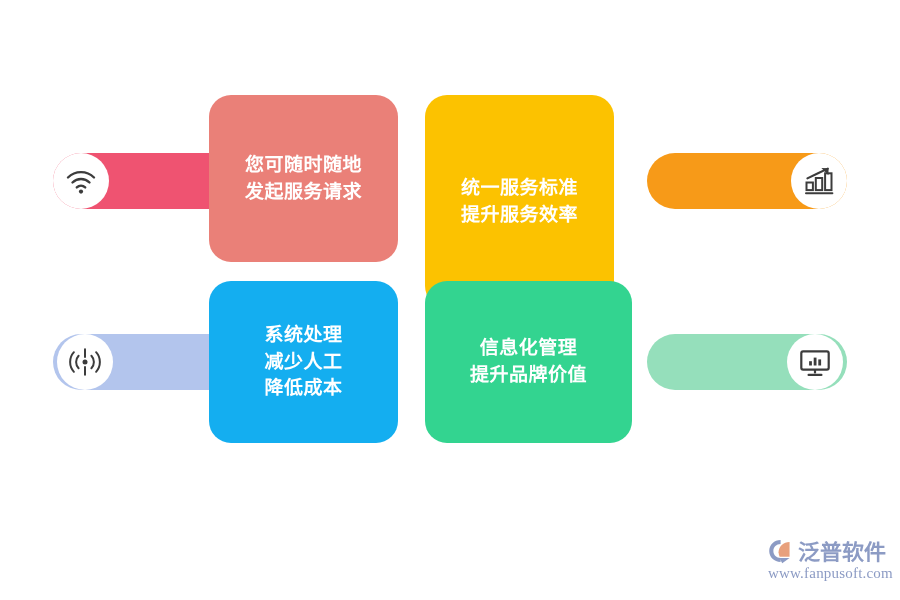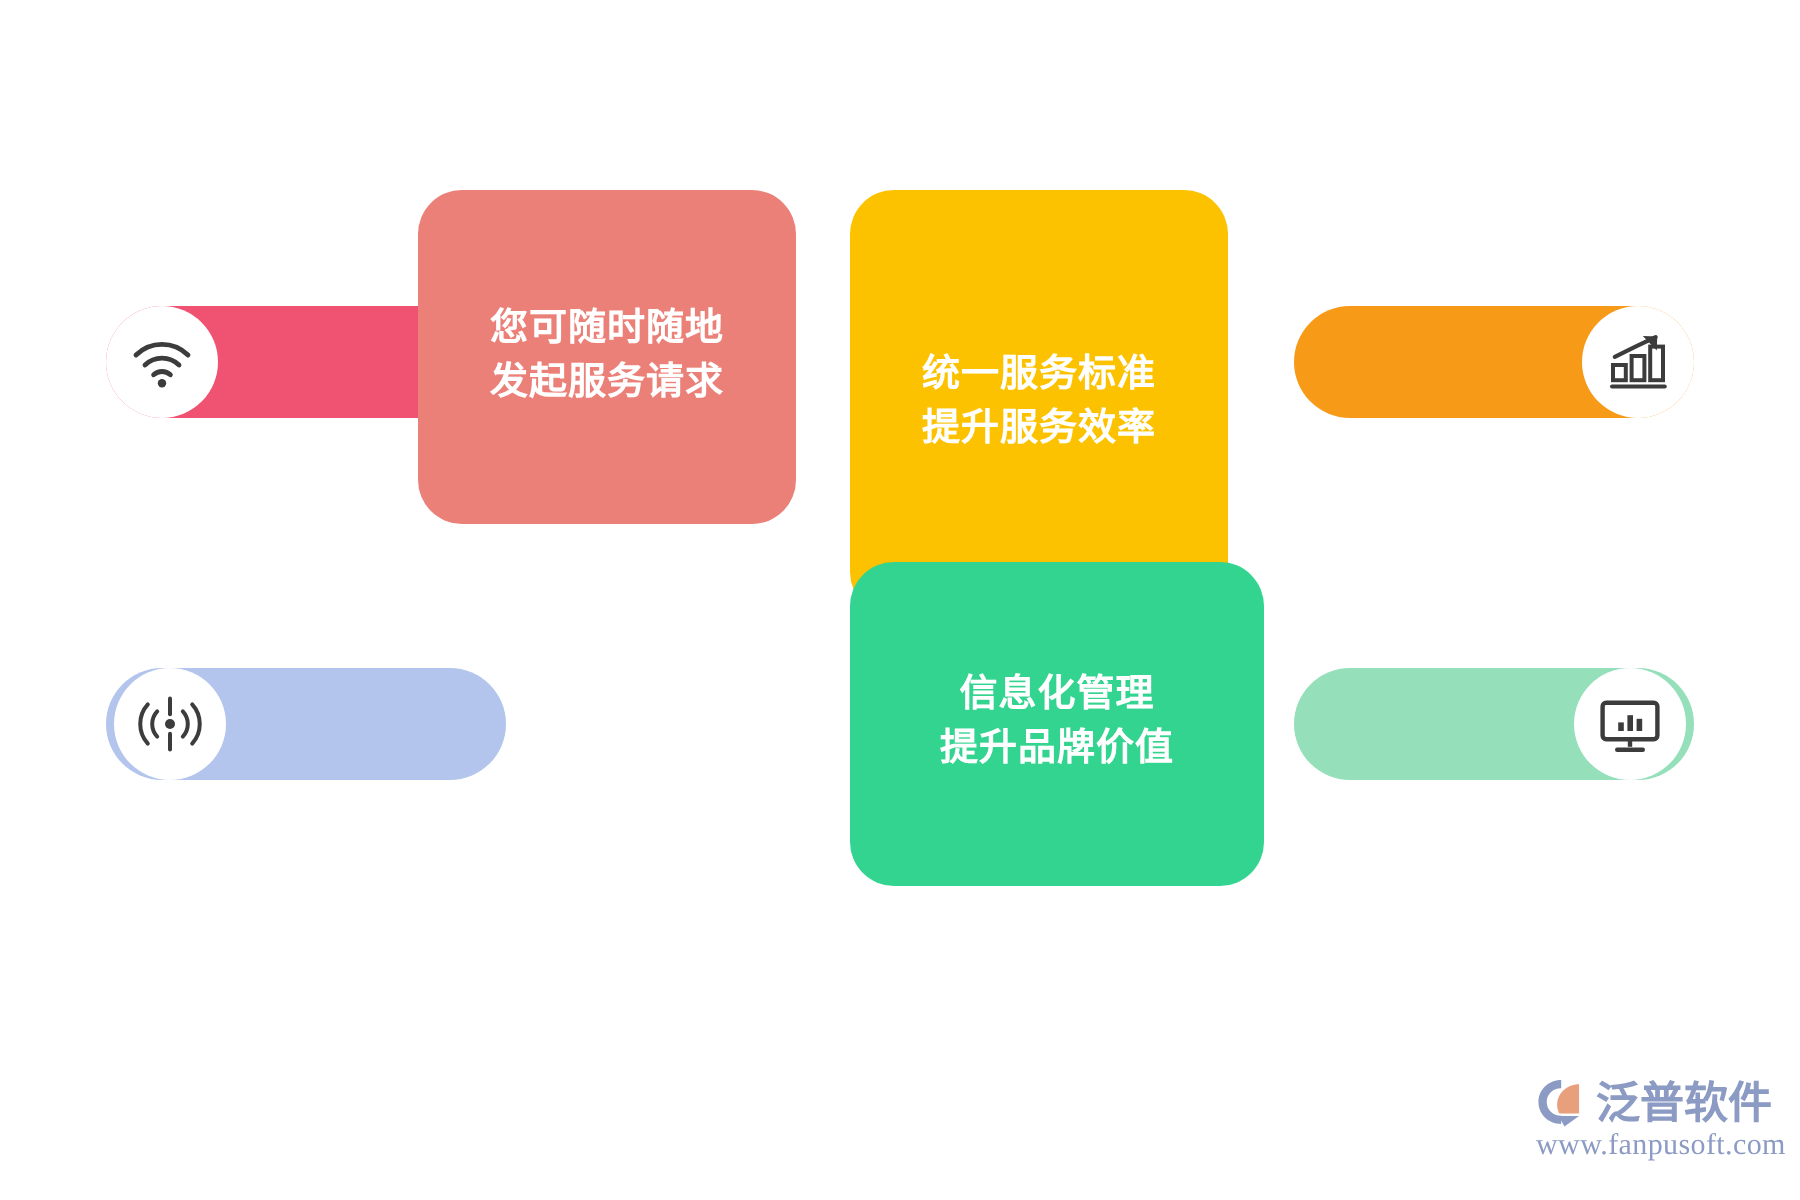--- a/index.html
+++ b/index.html
@@ -154,20 +154,25 @@
         <path d="M5.9 7.2 A14.6 14.6 0 0 0 5.9 26.8"></path>
         <path d="M23.4 10.7 A9.2 9.2 0 0 1 23.4 23.3"></path>
         <path d="M28.1 7.2 A14.6 14.6 0 0 1 28.1 26.8"></path>
         <path d="M17 4.2 V12.1"></path>
         <path d="M17 21.9 V29.8"></path>
       </g>
       <circle cx="17" cy="17" r="2.5" fill="#3C3C3C"></circle>
     </svg>
   </div>
 
+  <div class="card q-bl" style="background: rgb(20, 174, 240);">
+    <div class="card-text">系统处理
+减少人工
+降低成本</div>
+  </div>
 
   <div class="pill right row-bottom" style="background: rgb(149, 223, 187);"></div>
 
   <div class="icon-bubble" style="left:787px; top:334px;">
     <svg width="34" height="34" viewBox="0 0 34 34">
       <rect x="3.3" y="6.4" width="27.4" height="18.2" rx="1.8" fill="none" stroke="#3C3C3C" stroke-width="2.2"></rect>
       <g fill="#3C3C3C">
         <rect x="11.1" y="16.2" width="2.8" height="4.3"></rect>
         <rect x="15.7" y="12.6" width="2.8" height="7.9"></rect>
         <rect x="20.3" y="14.4" width="2.8" height="6.1"></rect>

